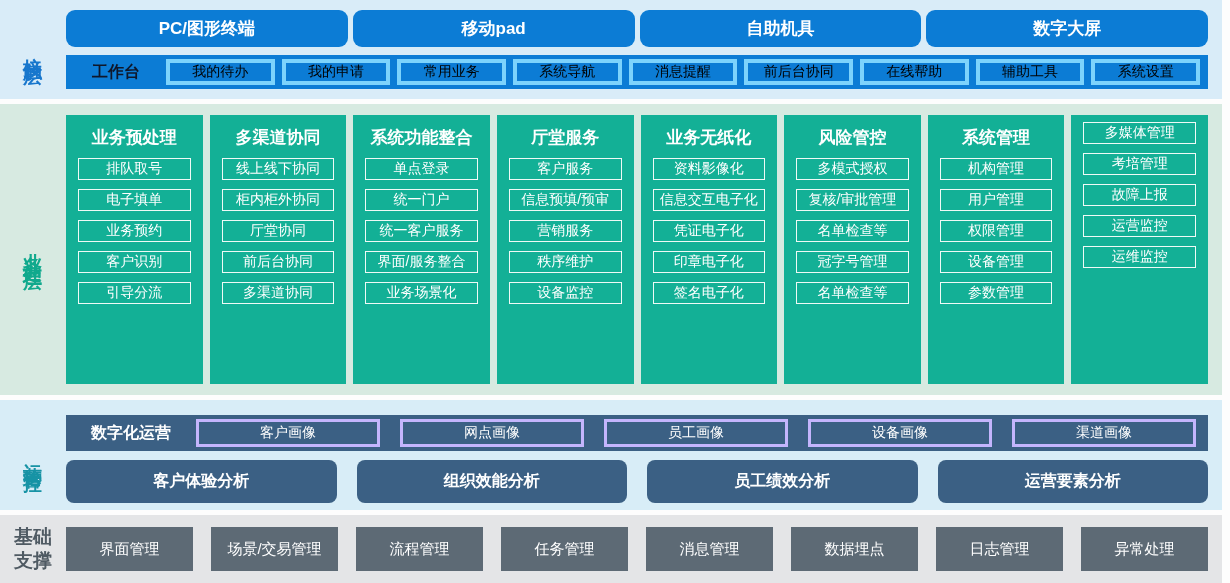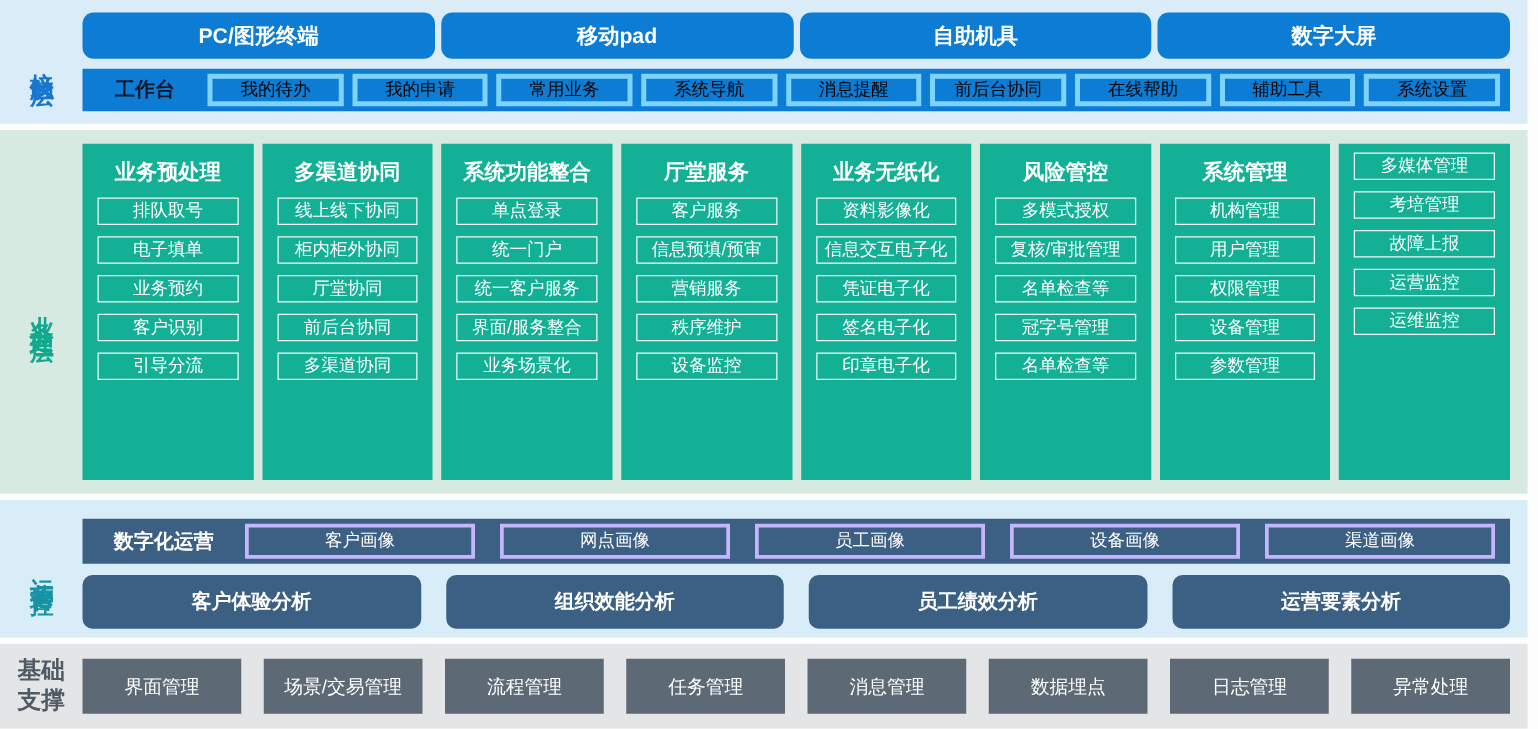--- a/index.html
+++ b/index.html
@@ -165,22 +165,22 @@
           <div class="biz-item">信息预填/预审</div>
           <div class="biz-item">营销服务</div>
           <div class="biz-item">秩序维护</div>
           <div class="biz-item">设备监控</div>
         </div>
         <div class="biz-col">
           <div class="biz-col-title">业务无纸化</div>
           <div class="biz-item">资料影像化</div>
           <div class="biz-item">信息交互电子化</div>
           <div class="biz-item">凭证电子化</div>
+          <div class="biz-item">印章电子化</div>
           <div class="biz-item">签名电子化</div>
-          <div class="biz-item">印章电子化</div>
         </div>
         <div class="biz-col">
           <div class="biz-col-title">风险管控</div>
           <div class="biz-item">多模式授权</div>
           <div class="biz-item">复核/审批管理</div>
           <div class="biz-item">名单检查等</div>
           <div class="biz-item">冠字号管理</div>
           <div class="biz-item">名单检查等</div>
         </div>
         <div class="biz-col">

